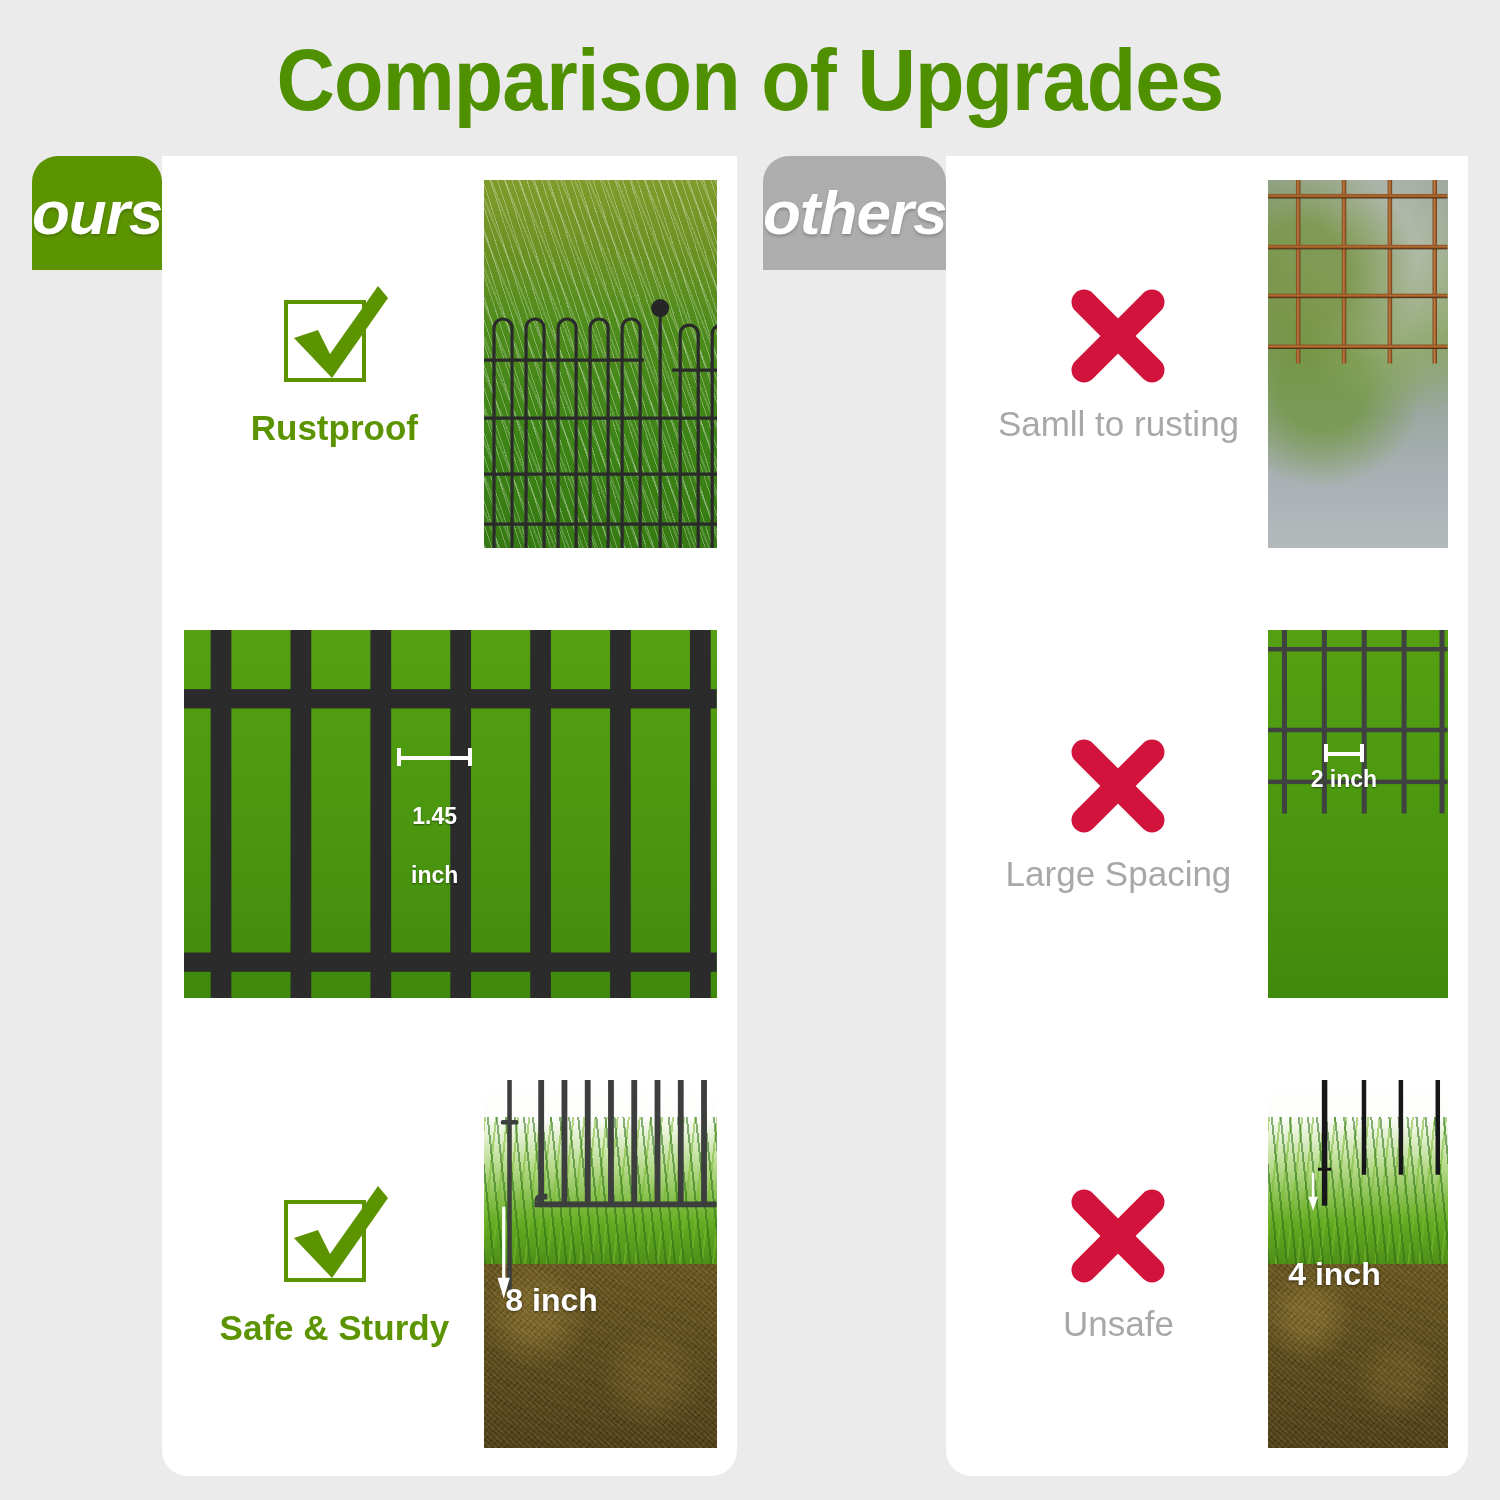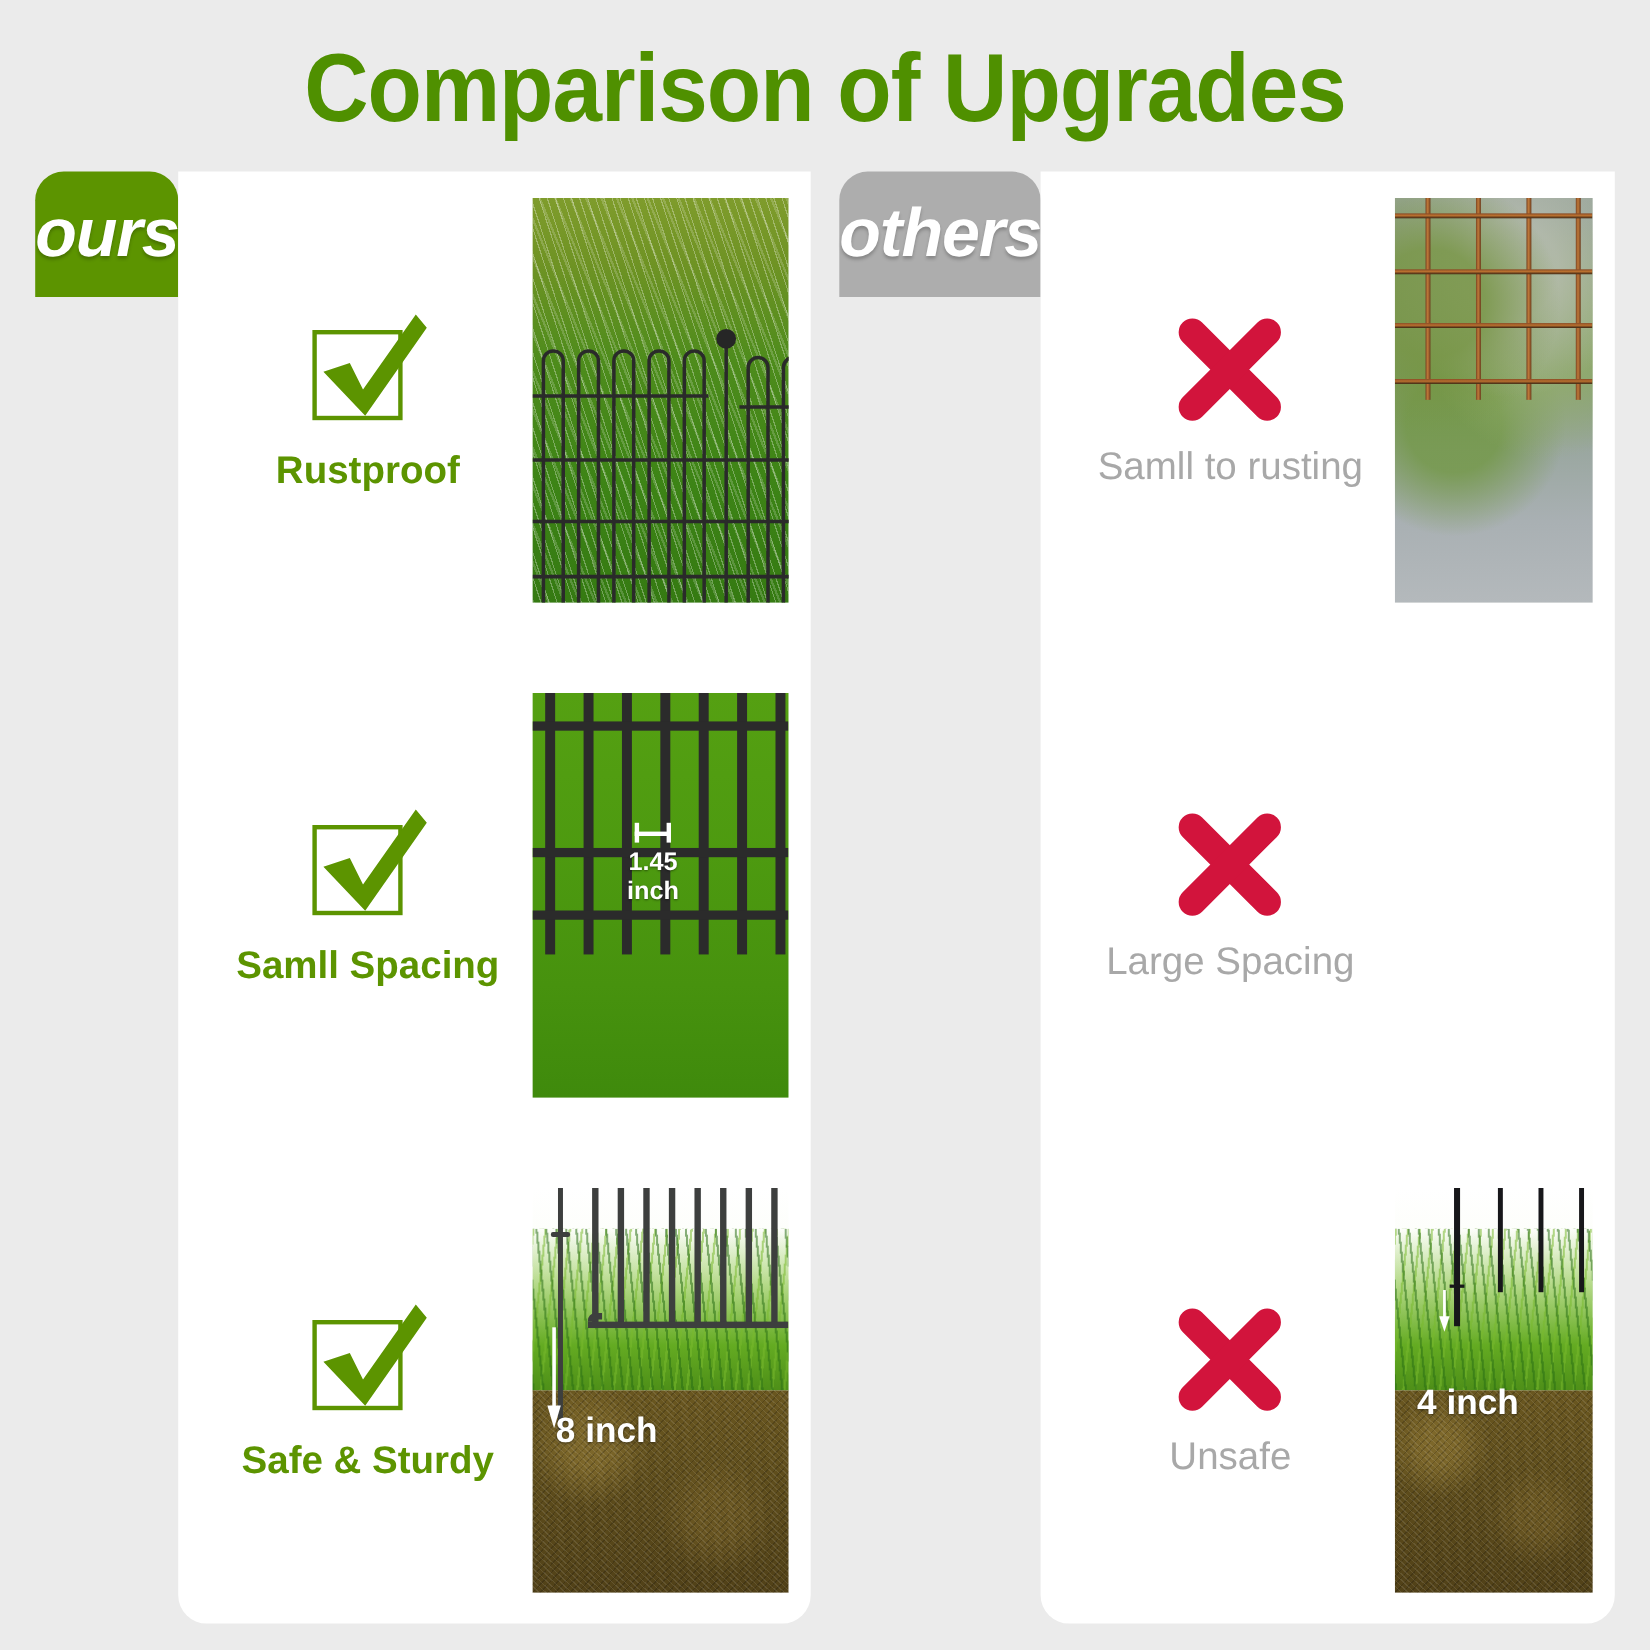--- a/index.html
+++ b/index.html
@@ -282,46 +282,37 @@
               <path d="M0 226 L360 226"></path>
 
               <path d="M176 250 L176 14"></path>
             </g>
             <circle cx="176" cy="10" r="9" fill="#262626"></circle>
           </svg>
         </div>
       </div>
 
       <div class="row ours">
-        <div class="row-label">
-          <span>
-            <svg class="check-icon" viewBox="0 0 120 112">
-              <rect x="12" y="22" width="78" height="78" fill="none" stroke="#5c9400" stroke-width="4"></rect>
-              <path d="M20 58 L44 50 L56 74 L104 6 L114 18 L58 98 Z" fill="#5c9400"></path>
-            </svg>
-          </span>
-          <div class="label-text">Samll Spacing</div>
-        </div>
         <div class="row-media">
           <div class="ph grass-photo"></div>
           <svg class="ph" viewBox="0 0 360 368" preserveAspectRatio="none">
             <g fill="#2b2b2b">
               <rect x="18" y="0" width="14" height="368"></rect>
               <rect x="72" y="0" width="14" height="368"></rect>
               <rect x="126" y="0" width="14" height="368"></rect>
               <rect x="180" y="0" width="14" height="368"></rect>
               <rect x="234" y="0" width="14" height="368"></rect>
               <rect x="288" y="0" width="14" height="368"></rect>
               <rect x="342" y="0" width="14" height="368"></rect>
               <rect x="0" y="40" width="360" height="13"></rect>
               <rect x="0" y="218" width="360" height="13"></rect>
               <rect x="0" y="306" width="360" height="13"></rect>
             </g>
           </svg>
-          <div class="dim-h" style="left:40%; top:32%; width:14%;">
+          <div class="dim-h" style="left:40%; top:32%; width:14%;gap:33px;">
             <div class="dim-bar">
               <span class="dim-cap-l"></span>
               <span class="dim-cap-r"></span>
             </div>
             <div class="dim-text">1.45</div>
             <div class="dim-text" style="margin-top:0">inch</div>
           </div>
         </div>
       </div>
 
@@ -425,20 +416,42 @@
           <span>
             <svg class="x-icon" viewBox="0 0 108 104">
               <g stroke="#d2143c" stroke-width="25" stroke-linecap="round">
                 <line x1="20" y1="18" x2="88" y2="86"></line>
                 <line x1="88" y1="18" x2="20" y2="86"></line>
               </g>
             </svg>
           </span>
           <div class="label-text">Large Spacing</div>
         </div>
+        <div class="row-media">
+          <div class="ph grass-photo"></div>
+          <svg class="ph" viewBox="0 0 360 368" preserveAspectRatio="none">
+            <g fill="#3f4240">
+              <rect x="28" y="0" width="10" height="368"></rect>
+              <rect x="108" y="0" width="10" height="368"></rect>
+              <rect x="188" y="0" width="10" height="368"></rect>
+              <rect x="268" y="0" width="10" height="368"></rect>
+              <rect x="344" y="0" width="10" height="368"></rect>
+              <rect x="0" y="34" width="360" height="9"></rect>
+              <rect x="0" y="196" width="360" height="9"></rect>
+              <rect x="0" y="300" width="360" height="9"></rect>
+            </g>
+          </svg>
+          <div class="dim-h" style="left:31%; top:31%; width:22%;">
+            <div class="dim-bar">
+              <span class="dim-cap-l"></span>
+              <span class="dim-cap-r"></span>
+            </div>
+            <div class="dim-text wide">2 inch</div>
+          </div>
+        </div>
       </div>
 
       <div class="row others">
         <div class="row-label">
           <span>
             <svg class="x-icon" viewBox="0 0 108 104">
               <g stroke="#d2143c" stroke-width="25" stroke-linecap="round">
                 <line x1="20" y1="18" x2="88" y2="86"></line>
                 <line x1="88" y1="18" x2="20" y2="86"></line>
               </g>

